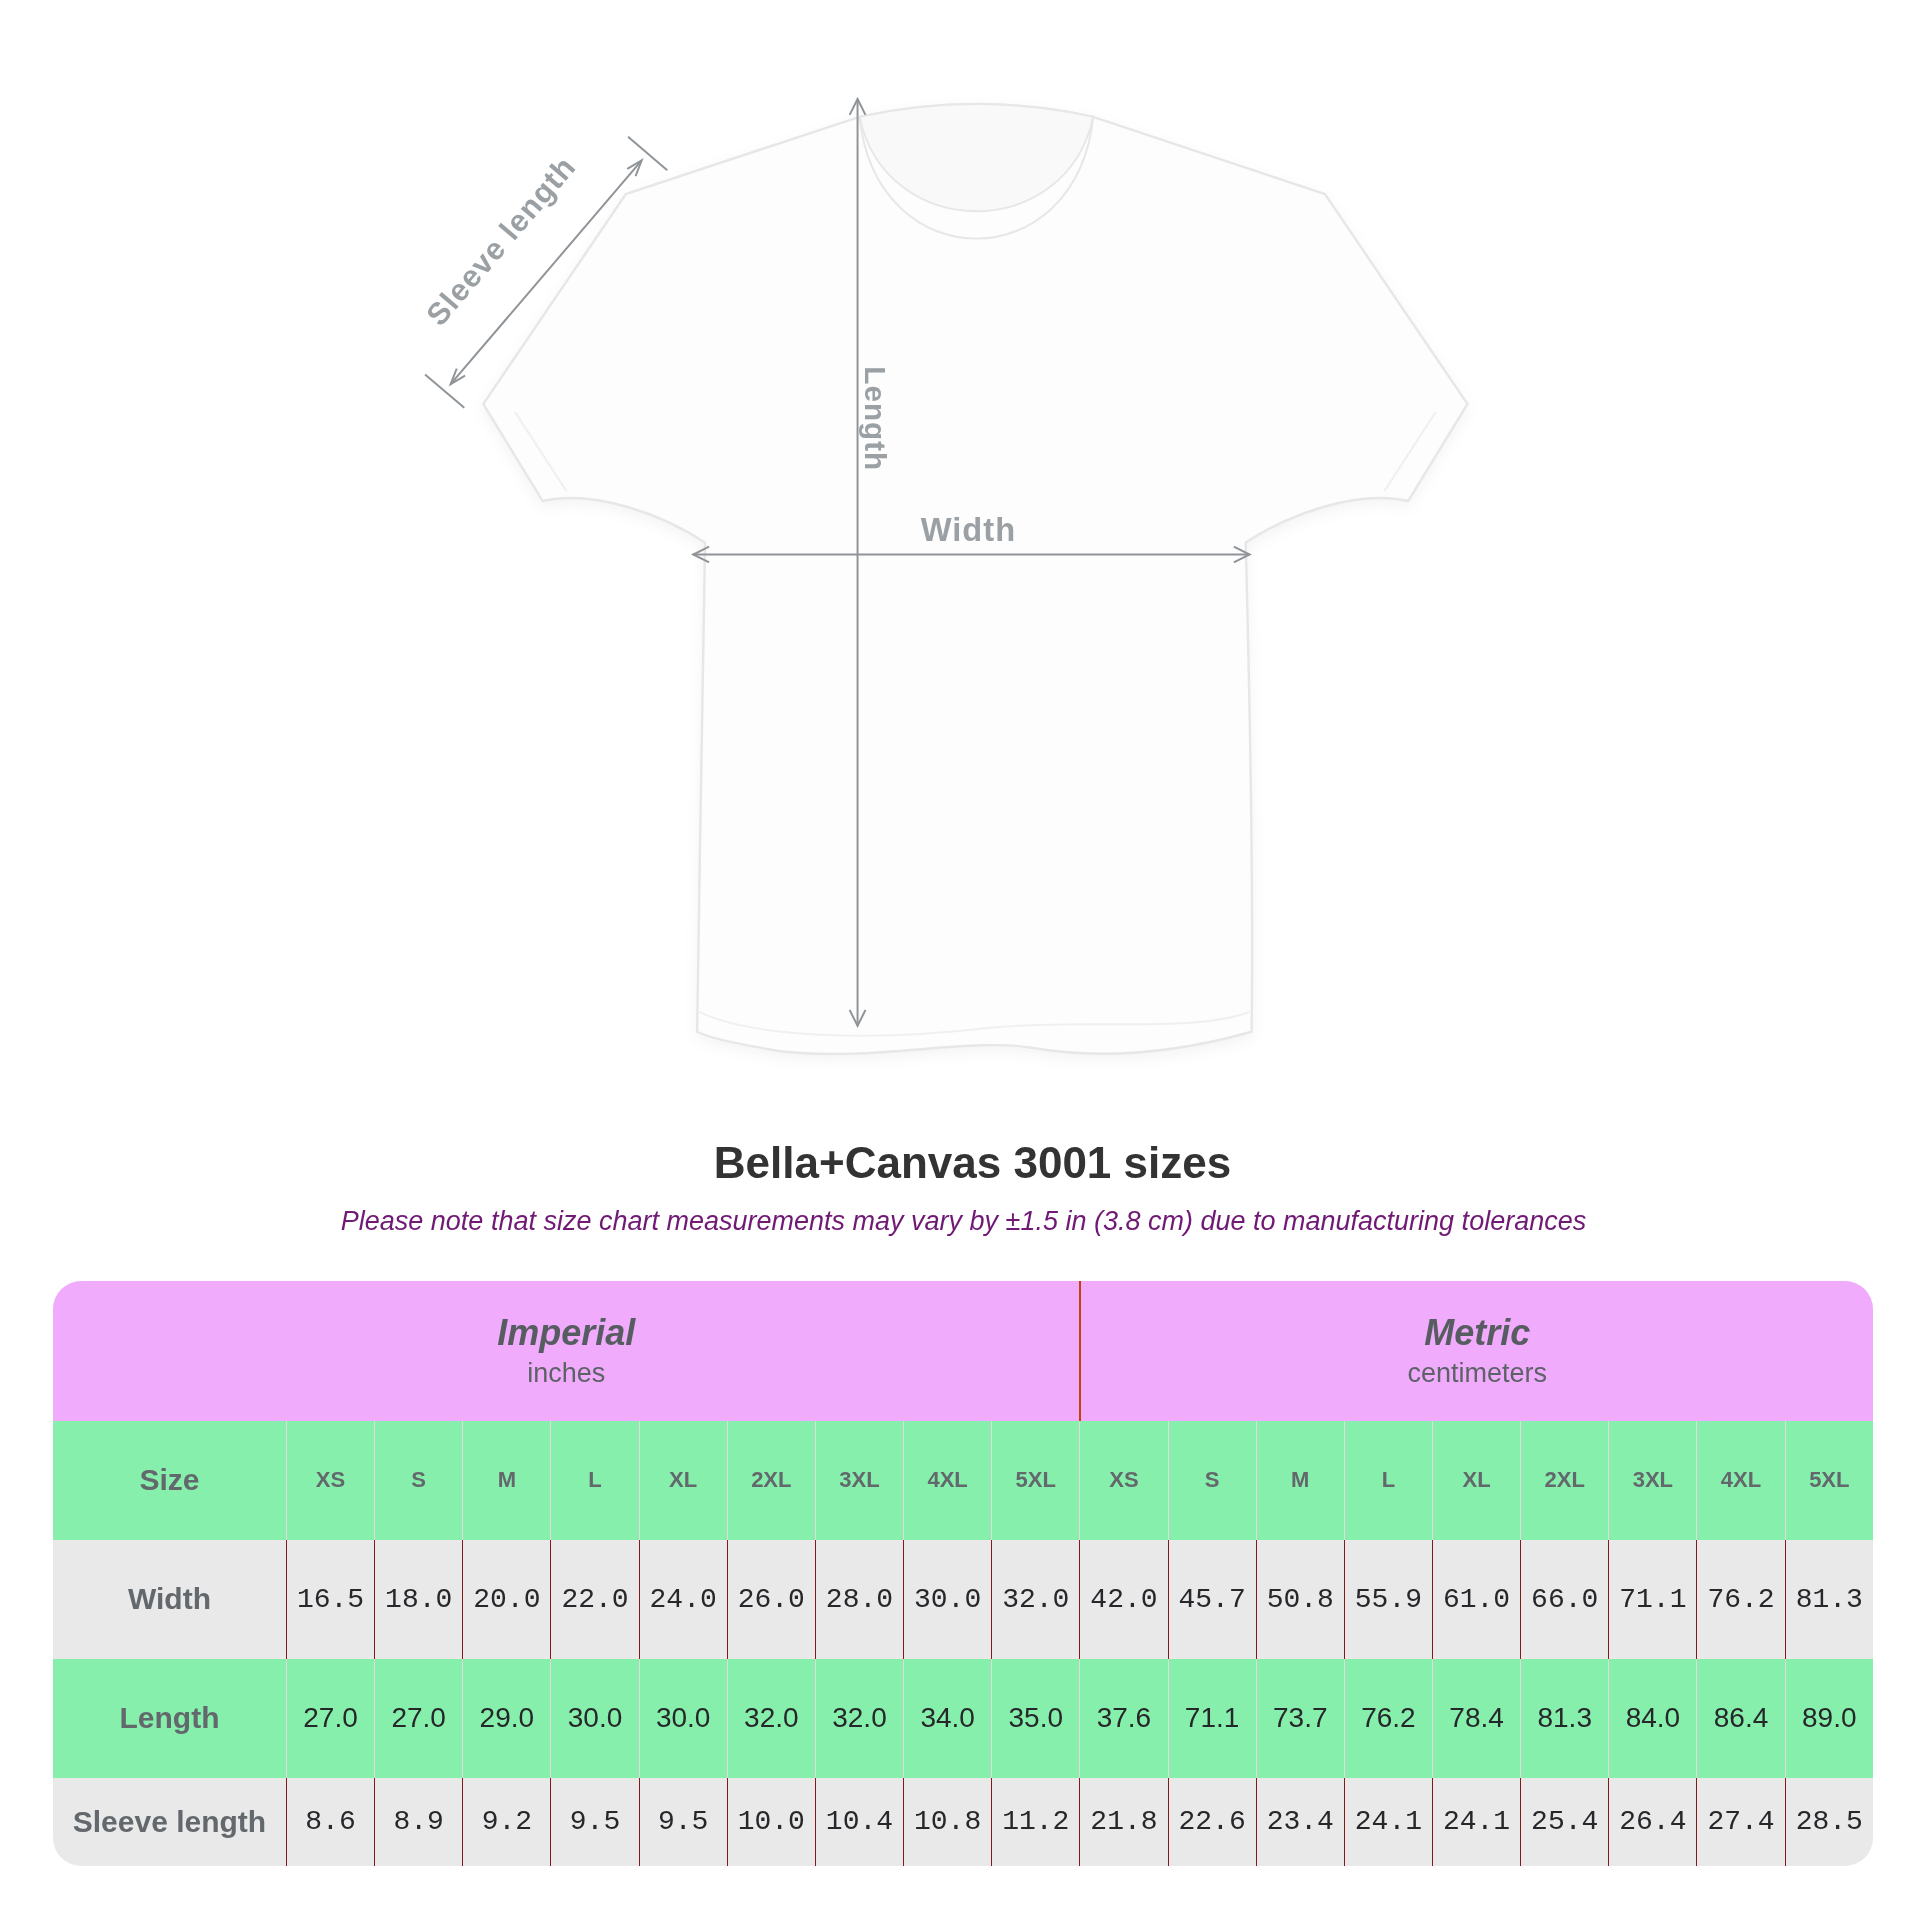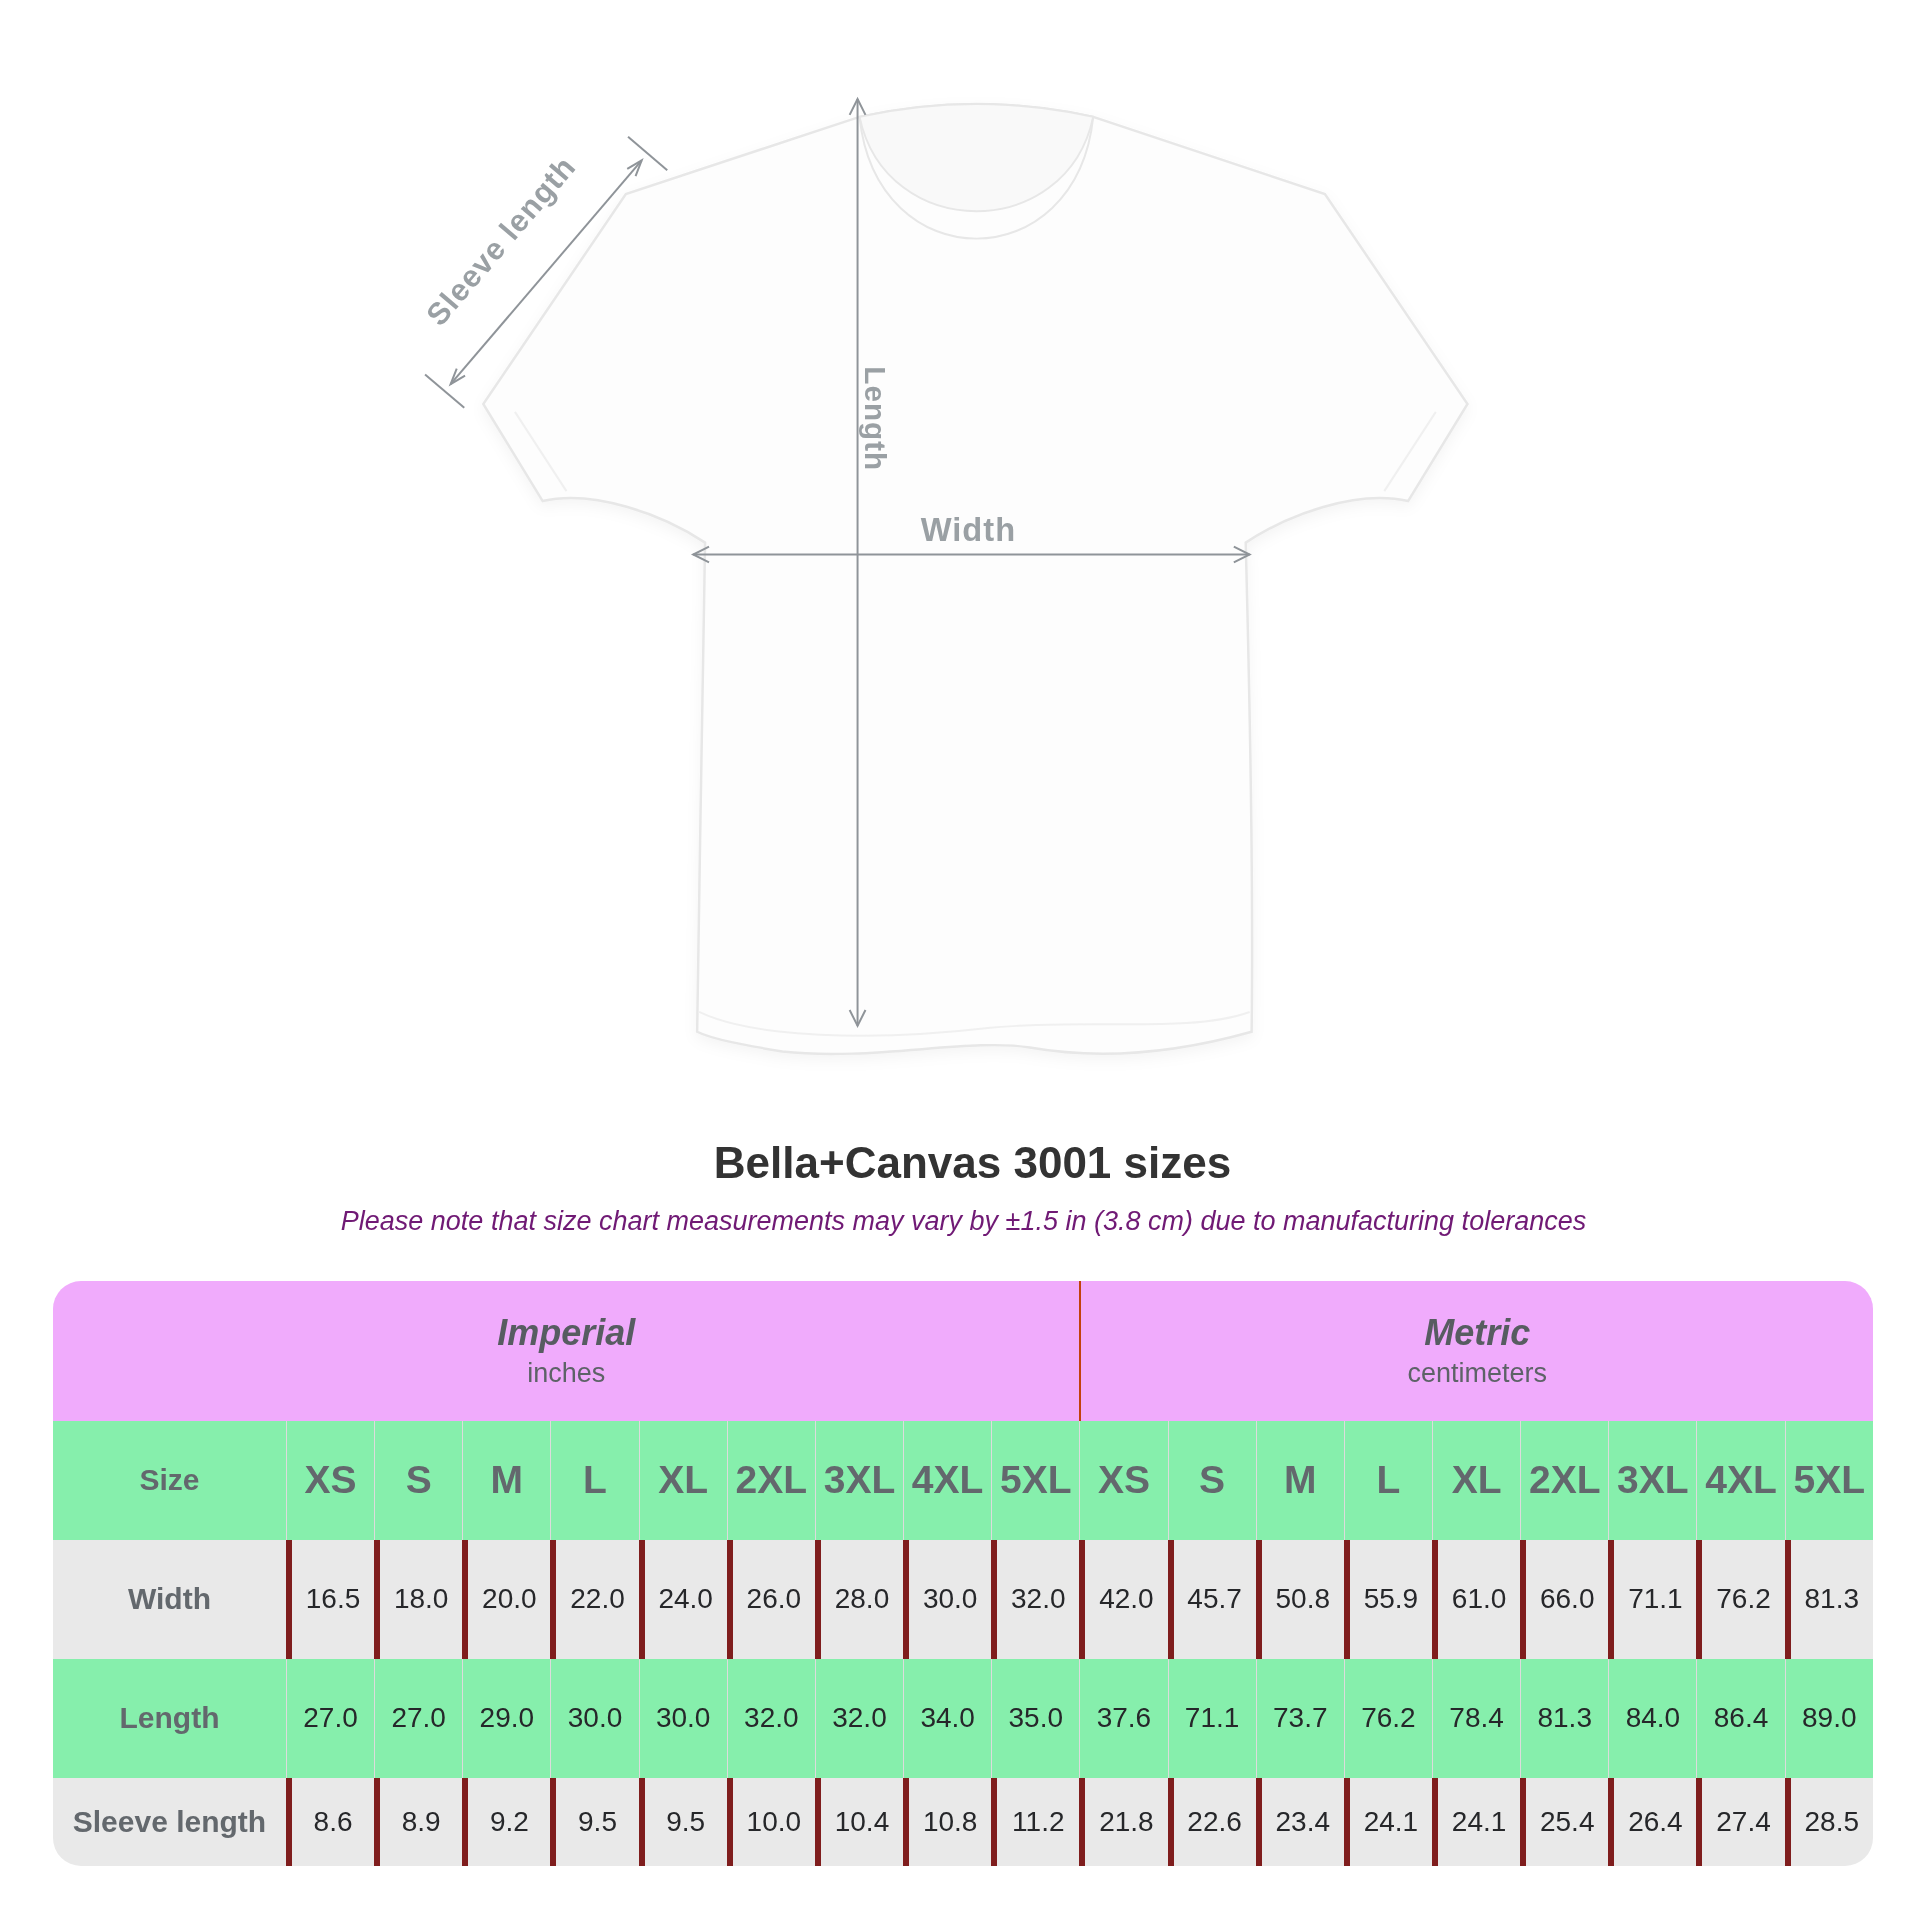--- a/index.html
+++ b/index.html
@@ -32,26 +32,26 @@
   }
   table.size-table{
     width:100%;border-collapse:separate;border-spacing:0;table-layout:fixed;
   }
   col.label-col{width:12.8%;}
   th,td{padding:0;text-align:center;vertical-align:middle;font-weight:normal;}
   .row-unit th{height:140px;background:#f0abfc;vertical-align:middle;}
   .unit-name{font-size:36px;font-weight:bold;font-style:italic;color:#575c61;}
   .unit-sub{font-size:27px;color:#5d6267;margin-top:4px;}
   .unit-metric{border-left:2px solid #c2410c;}
-  .row-size th{height:119px;background:#ffffff;font-weight:bold;color:#63686d;font-size:39px;}
+  .row-size th{height:119px;background:#ffffff;font-weight:bold;color:#63686d;font-size:22px;}
   .row-size th.corner-label{font-size:30px;}
   tr.row-white th+th,tr.row-white td{border-left:1px solid #dcdcdc;}
   tr.row-white td:first-of-type{border-left:1px solid #dcdcdc;}
   tr.row-white th.corner-label{border-left:none;}
-  tr.row-gray td,tr.row-gray th+td{border-left:6px solid #7f1d1d;}
+  tr.row-gray td,tr.row-gray th+td{border-left:1px solid #7f1d1d;font-family:Liberation Mono, monospace;}
   tr.row-gray th{border-left:none;}
   tr.row-gray th,tr.row-gray td{background:#e9e9e9;}
   tr.row-white th,tr.row-white td{background:#86efac;}
   tr.data-row th{font-weight:bold;color:#63686d;font-size:30px;}
   tr.data-row td{color:#26272a;font-size:28px;}
   tr.data-row th,tr.data-row td{height:119px;}
   tr.row-last th,tr.row-last td{height:88px;}
 </style>
 </head>
 <body>

